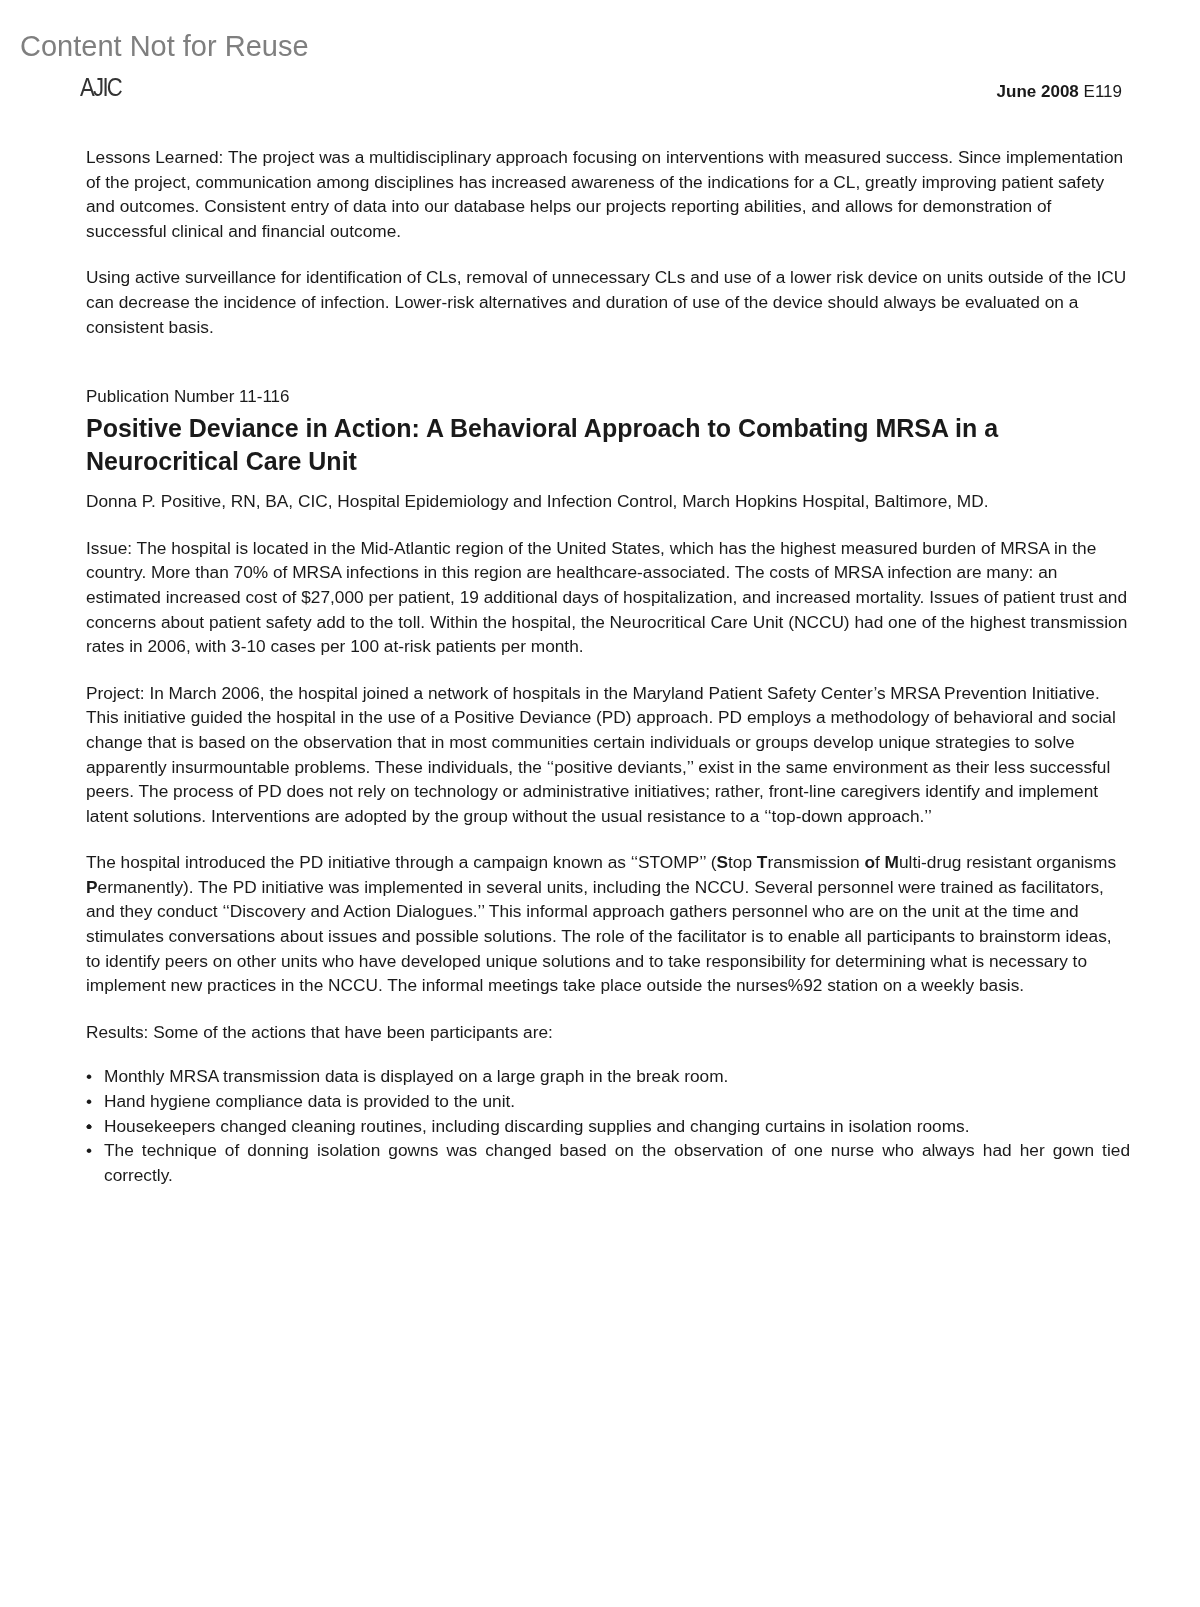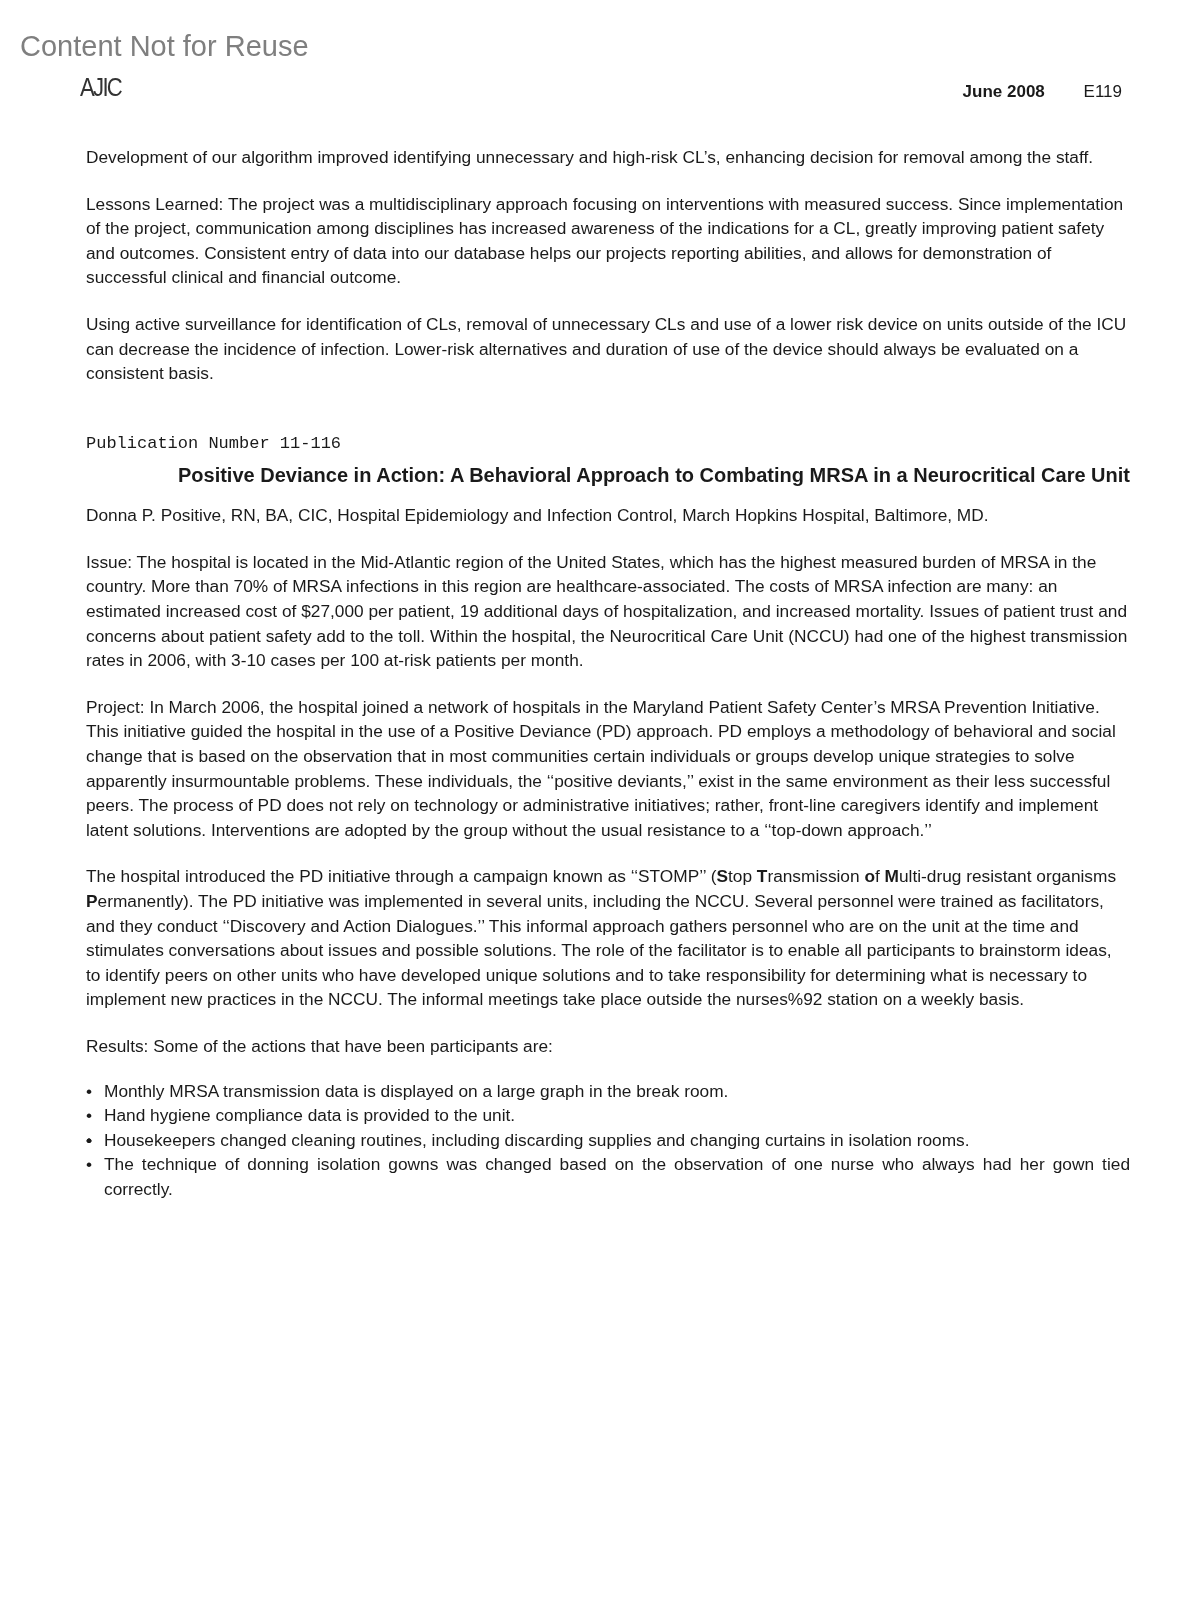--- a/index.html
+++ b/index.html
@@ -3,42 +3,41 @@
 <meta charset="utf-8">
 <style>
   html, body { margin: 0; padding: 0; background: #ffffff; }
   body { width: 1200px; height: 1607px; position: relative; overflow: hidden;
          font-family: "Liberation Sans", sans-serif; color: #1a1a1a; }
   .watermark { position: absolute; left: 20px; top: 30px; font-size: 29px; color: #7f7f7f;
                font-family: "Liberation Sans", sans-serif; letter-spacing: 0px; }
   .logo { position: absolute; left: 80px; top: 72px; font-size: 26px; color: #333;
           font-family: "Liberation Sans", sans-serif; letter-spacing: -2px; transform: scaleX(0.85); transform-origin: left; }
   .pagehead { position: absolute; right: 78px; top: 82px; font-size: 17px; color: #1a1a1a; }
-  .pagehead .date { font-weight: bold; margin-right: 34px; text-align: right; }
+  .pagehead .date { font-weight: bold; margin-right: 0; text-align: right; }
   .content { position: absolute; left: 86px; top: 145px; width: 1044px; font-size: 17.3px; line-height: 24.6px; }
   .content p { margin: 0 0 22px 0; text-align: left; }
-  .pubnum { margin-top: 46px; font-size: 17px; line-height: 24px; font-family: Liberation Mono, monospace; }
-  .title { font-size: 20px; font-weight: bold; line-height: 32.5px; margin: 3px 0 12px 0; text-align: right; }
+  .pubnum { margin-top: 46px; font-size: 17px; line-height: 24px; }
+  .title { font-size: 25px; font-weight: bold; line-height: 32.5px; margin: 3px 0 12px 0; }
   ul.results { margin: -2px 0 0 0; padding: 0 0 0 18px; list-style: none; }
   ul.results li { position: relative; text-align: justify; }
   ul.results li .bullet { position: absolute; left: -18px; top: 0; }
   .b { font-weight: bold; }
 </style>
 </head>
 <body>
 
 <div class="watermark">Content Not for Reuse</div>
 <div class="logo">AJIC</div>
 <div class="pagehead">
   <span class="date">June 2008</span>
   <span>E119</span>
 </div>
 
 <div class="content">
-  <p>Development of our algorithm improved identifying unnecessary and high-risk CL’s, enhancing decision for removal among the staff.</p>
   <p>Lessons Learned: The project was a multidisciplinary approach focusing on interventions with measured success. Since implementation of the project, communication among disciplines has increased awareness of the indications for a CL, greatly improving patient safety and outcomes. Consistent entry of data into our database helps our projects reporting abilities, and allows for demonstration of successful clinical and financial outcome.</p>
   <p>Using active surveillance for identification of CLs, removal of unnecessary CLs and use of a lower risk device on units outside of the ICU can decrease the incidence of infection. Lower-risk alternatives and duration of use of the device should always be evaluated on a consistent basis.</p>
 
   <div class="pubnum">Publication Number 11-116</div>
   <div class="title">Positive Deviance in Action: A Behavioral Approach to Combating MRSA in a Neurocritical Care Unit</div>
   <p><span class="name">Donna P. Positive, RN, BA, CIC,</span><span> Hospital Epidemiology and Infection Control, March Hopkins Hospital, Baltimore, MD.</span></p>
 
   <p>Issue: The hospital is located in the Mid-Atlantic region of the United States, which has the highest measured burden of MRSA in the country. More than 70% of MRSA infections in this region are healthcare-associated. The costs of MRSA infection are many: an estimated increased cost of $27,000 per patient, 19 additional days of hospitalization, and increased mortality. Issues of patient trust and concerns about patient safety add to the toll. Within the hospital, the Neurocritical Care Unit (NCCU) had one of the highest transmission rates in 2006, with 3-10 cases per 100 at-risk patients per month.</p>
   <p>Project: In March 2006, the hospital joined a network of hospitals in the Maryland Patient Safety Center’s MRSA Prevention Initiative. This initiative guided the hospital in the use of a Positive Deviance (PD) approach. PD employs a methodology of behavioral and social change that is based on the observation that in most communities certain individuals or groups develop unique strategies to solve apparently insurmountable problems. These individuals, the ‘‘positive deviants,’’ exist in the same environment as their less successful peers. The process of PD does not rely on technology or administrative initiatives; rather, front-line caregivers identify and implement latent solutions. Interventions are adopted by the group without the usual resistance to a ‘‘top-down approach.’’</p>
   <p><span>The hospital introduced the PD initiative through a campaign known as ‘‘STOMP’’ (</span><span class="b">S</span><span>top </span><span class="b">T</span><span>ransmission </span><span class="b">o</span><span>f </span><span class="b">M</span><span>ulti-drug resistant organisms </span><span class="b">P</span><span>ermanently). The PD initiative was implemented in several units, including the NCCU. Several personnel were trained as facilitators, and they conduct ‘‘Discovery and Action Dialogues.’’ This informal approach gathers personnel who are on the unit at the time and stimulates conversations about issues and possible solutions. The role of the facilitator is to enable all participants to brainstorm ideas, to identify peers on other units who have developed unique solutions and to take responsibility for determining what is necessary to implement new practices in the NCCU. The informal meetings take place outside the nurses%92 station on a weekly basis.</span></p>

